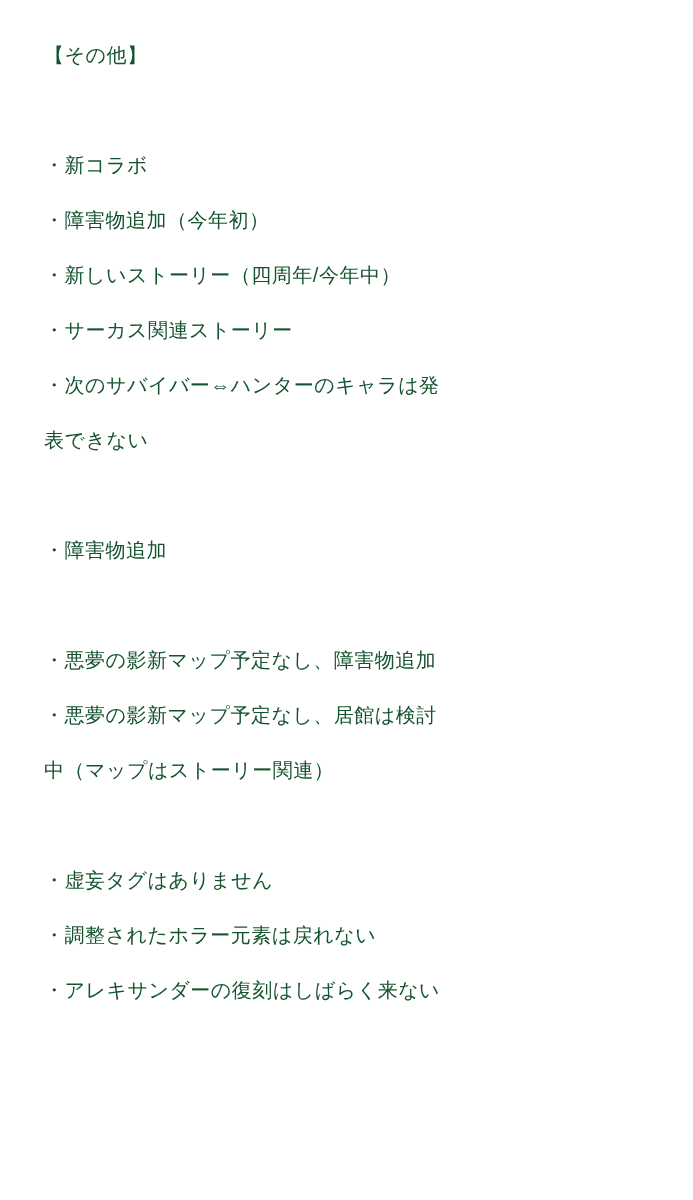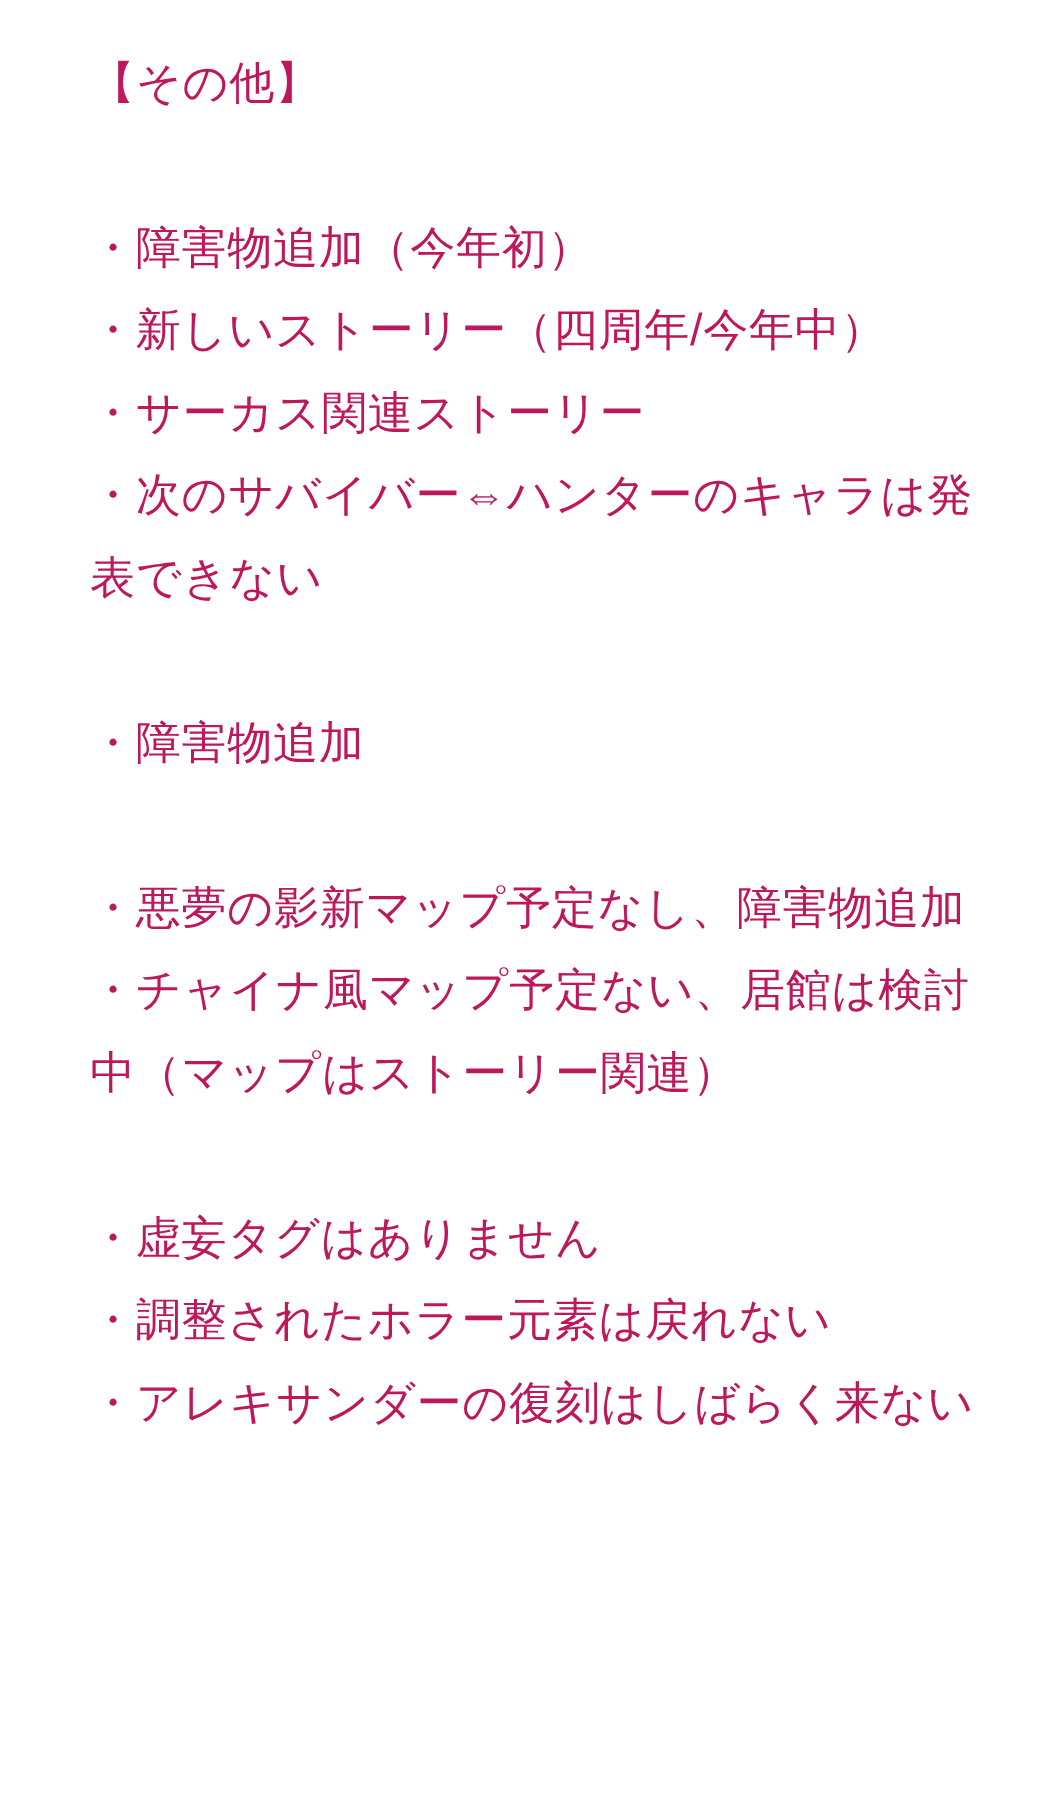--- a/index.html
+++ b/index.html
@@ -9,48 +9,49 @@
   }
   body {
     width: 693px;
     height: 1200px;
     overflow: hidden;
   }
   .page {
     box-sizing: border-box;
     width: 693px;
     height: 1200px;
-    padding: 28px 30px 0 60px;
+    padding: 28px 30px 0 44px;
     background: #ffffff;
-    color: #be185d;
+    color: #14532d;
     font-family: "Liberation Sans", "DejaVu Sans", sans-serif;
-    font-size: 30px;
+    font-size: 20px;
     font-weight: 400;
   }
   .line {
     min-height: 55px;
     line-height: 55px;
     white-space: nowrap;
     letter-spacing: 0.5px;
   }
 </style>
 </head>
 <body>
 
 <div class="page">
   <div class="line">【その他】</div>
   <div class="line"></div>
+  <div class="line">・新コラボ</div>
   <div class="line">・障害物追加（今年初）</div>
   <div class="line">・新しいストーリー（四周年/今年中）</div>
   <div class="line">・サーカス関連ストーリー</div>
   <div class="line">・次のサバイバー⇔ハンターのキャラは発</div>
   <div class="line">表できない</div>
   <div class="line"></div>
   <div class="line">・障害物追加</div>
   <div class="line"></div>
   <div class="line">・悪夢の影新マップ予定なし、障害物追加</div>
-  <div class="line">・チャイナ風マップ予定ない、居館は検討</div>
+  <div class="line">・悪夢の影新マップ予定なし、居館は検討</div>
   <div class="line">中（マップはストーリー関連）</div>
   <div class="line"></div>
   <div class="line">・虚妄タグはありません</div>
   <div class="line">・調整されたホラー元素は戻れない</div>
   <div class="line">・アレキサンダーの復刻はしばらく来ない</div>
 </div>
 
 </body></html>

